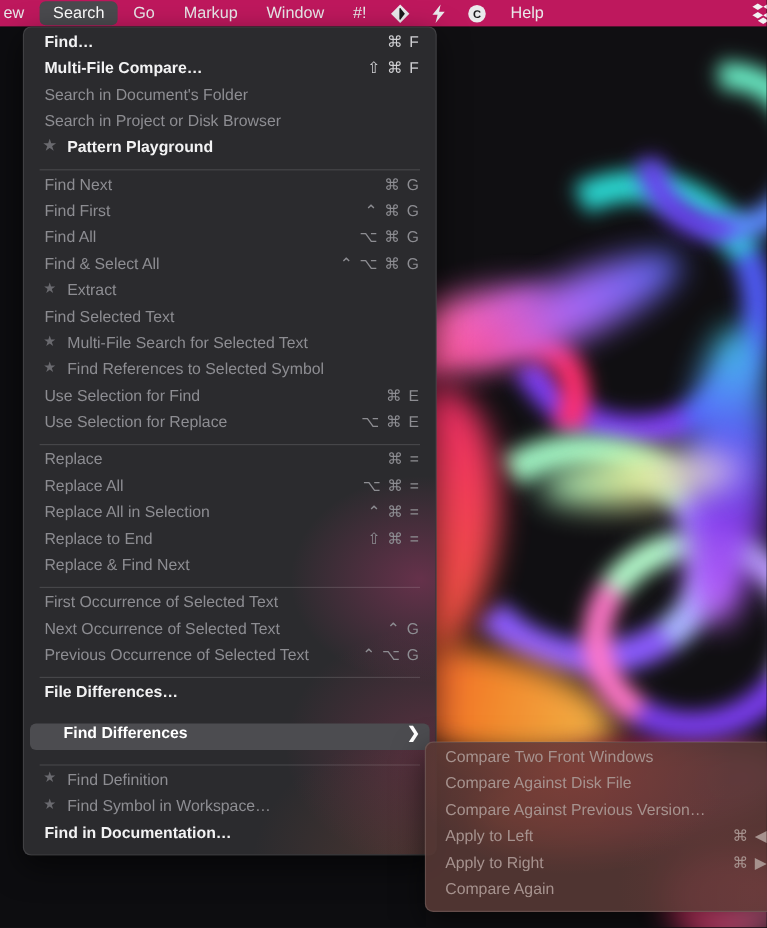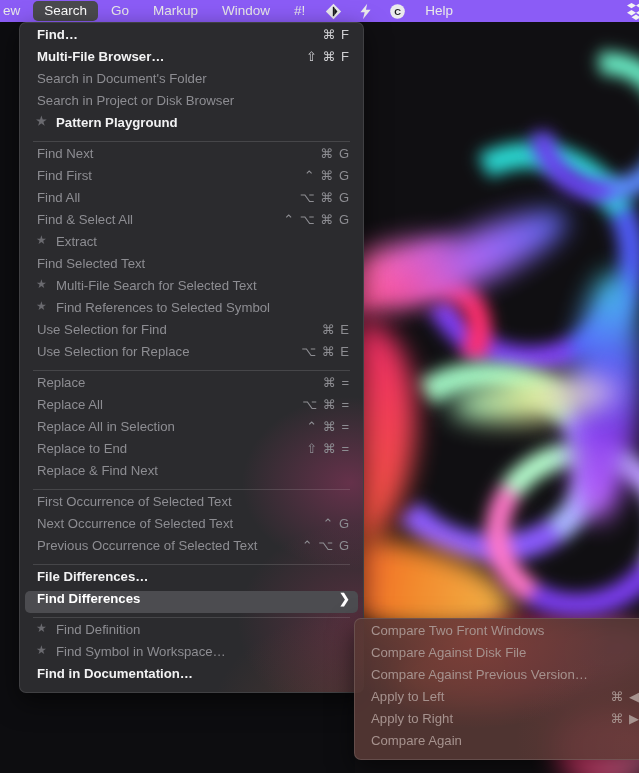--- a/index.html
+++ b/index.html
@@ -25,21 +25,21 @@
   }
   .blob { position:absolute; border-radius:50%; filter:blur(13px); opacity:.95; }
   .ring {
     position:absolute; border-radius:50%;
     border-style:solid; filter:blur(8px);
   }
 
   
   #menubar {
     position:absolute; left:0; top:0; width:639px; height:22px;
-    background:#8b5cf6;
+    background:#be185d;
     display:flex; align-items:center;
     z-index:40;
     padding-left:0px;
     text-align:center;
   }
   .mb-item {
     font-size:13.5px; color:#e9e9ea;
     padding:2px 11px; margin:0 1px;
     border-radius:5px; line-height:16px;
     white-space:nowrap;
@@ -90,21 +90,21 @@
     display:flex; align-items:flex-start;
     height:22px;
     padding:0 13px 0 17px;
     font-size:13.2px;
     color:#8d8d92;          
     white-space:nowrap;
     z-index:2;
   }
   .mrow.enabled  { color:#f2f2f3; font-weight:bold; }
   .mrow.sel      { background:#4c4c50; color:#ffffff; font-weight:bold;
-                   margin:0 5px; padding-left:12px; padding-right:8px;
+                   margin:12px 5px; padding-left:28px; padding-right:8px;
                    border-radius:5px; }
   .mrow .star {
     width:16px; margin-right:4px; margin-left:-1px;
     font-size:12px; line-height:1; color:#6a6a6f; flex:0 0 16px;
   }
   .mrow .lbl { flex:1; overflow:hidden; text-overflow:ellipsis; }
   .mrow .key {
     font-size:13px; color:#8d8d92; letter-spacing:1px;
     margin-left:16px; font-family:"Liberation Sans", sans-serif;
   }
@@ -212,21 +212,21 @@
   </div>
 
   <div id="main-menu" class="menu">
     <div class="glow"></div>
     <div id="main-menu-body">
         <div class="mrow enabled">
           <span class="lbl">Find…</span>
           <span class="key">⌘ F</span>
         </div>
         <div class="mrow enabled">
-          <span class="lbl">Multi-File Browser…</span>
+          <span class="lbl">Multi-File Compare…</span>
           <span class="key">⇧ ⌘ F</span>
         </div>
         <div class="mrow">
           <span class="lbl">Search in Document's Folder</span>
         </div>
         <div class="mrow">
           <span class="lbl">Search in Project or Disk Browser</span>
         </div>
         <div class="mrow enabled">
           <span class="star">★</span>

